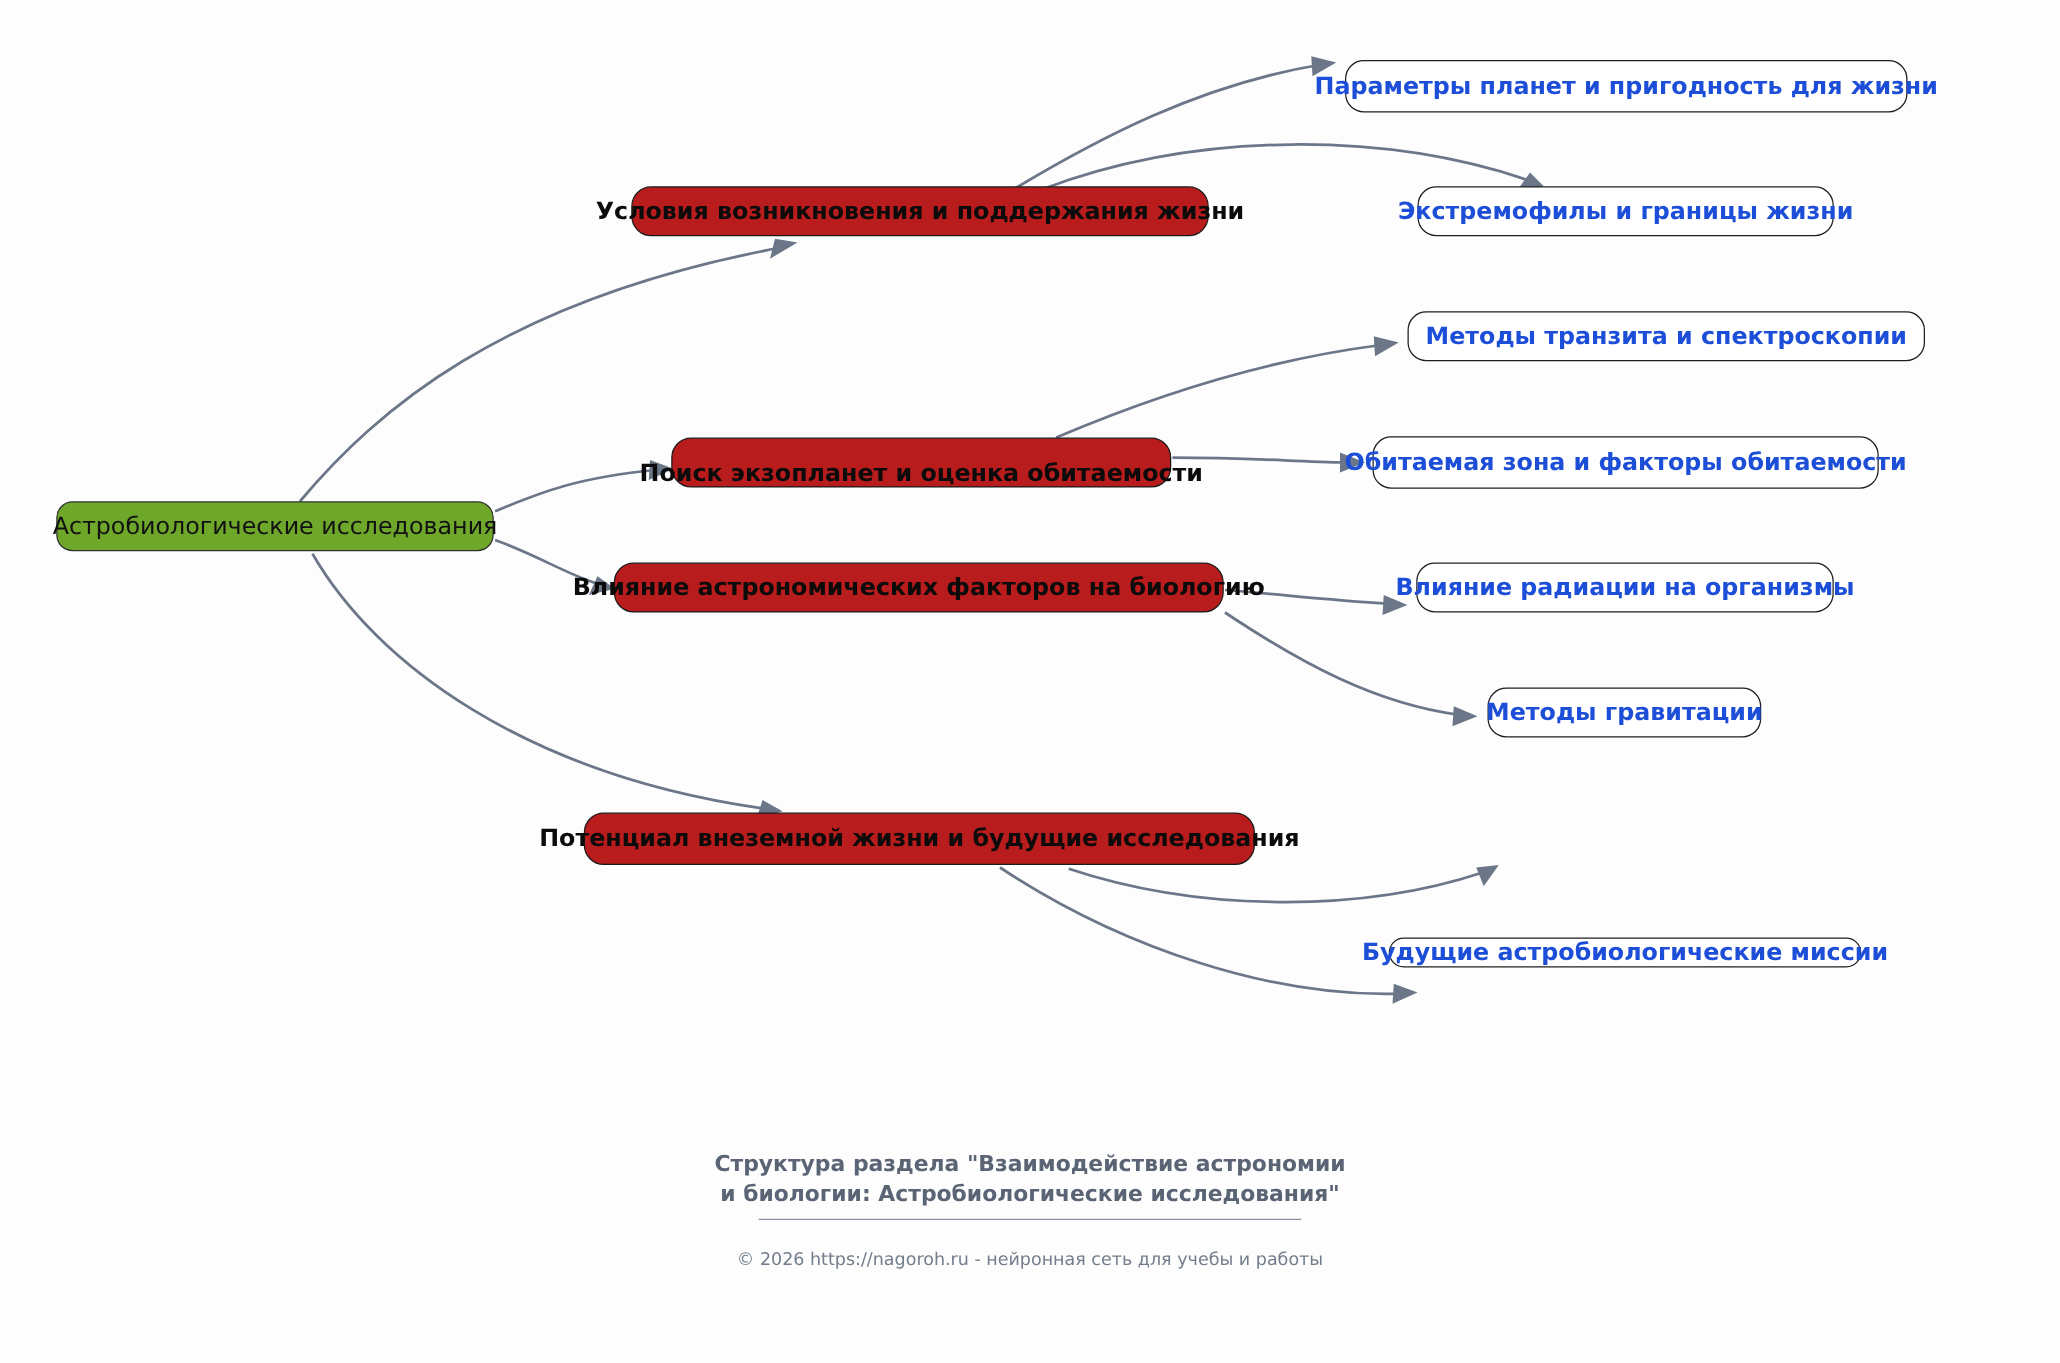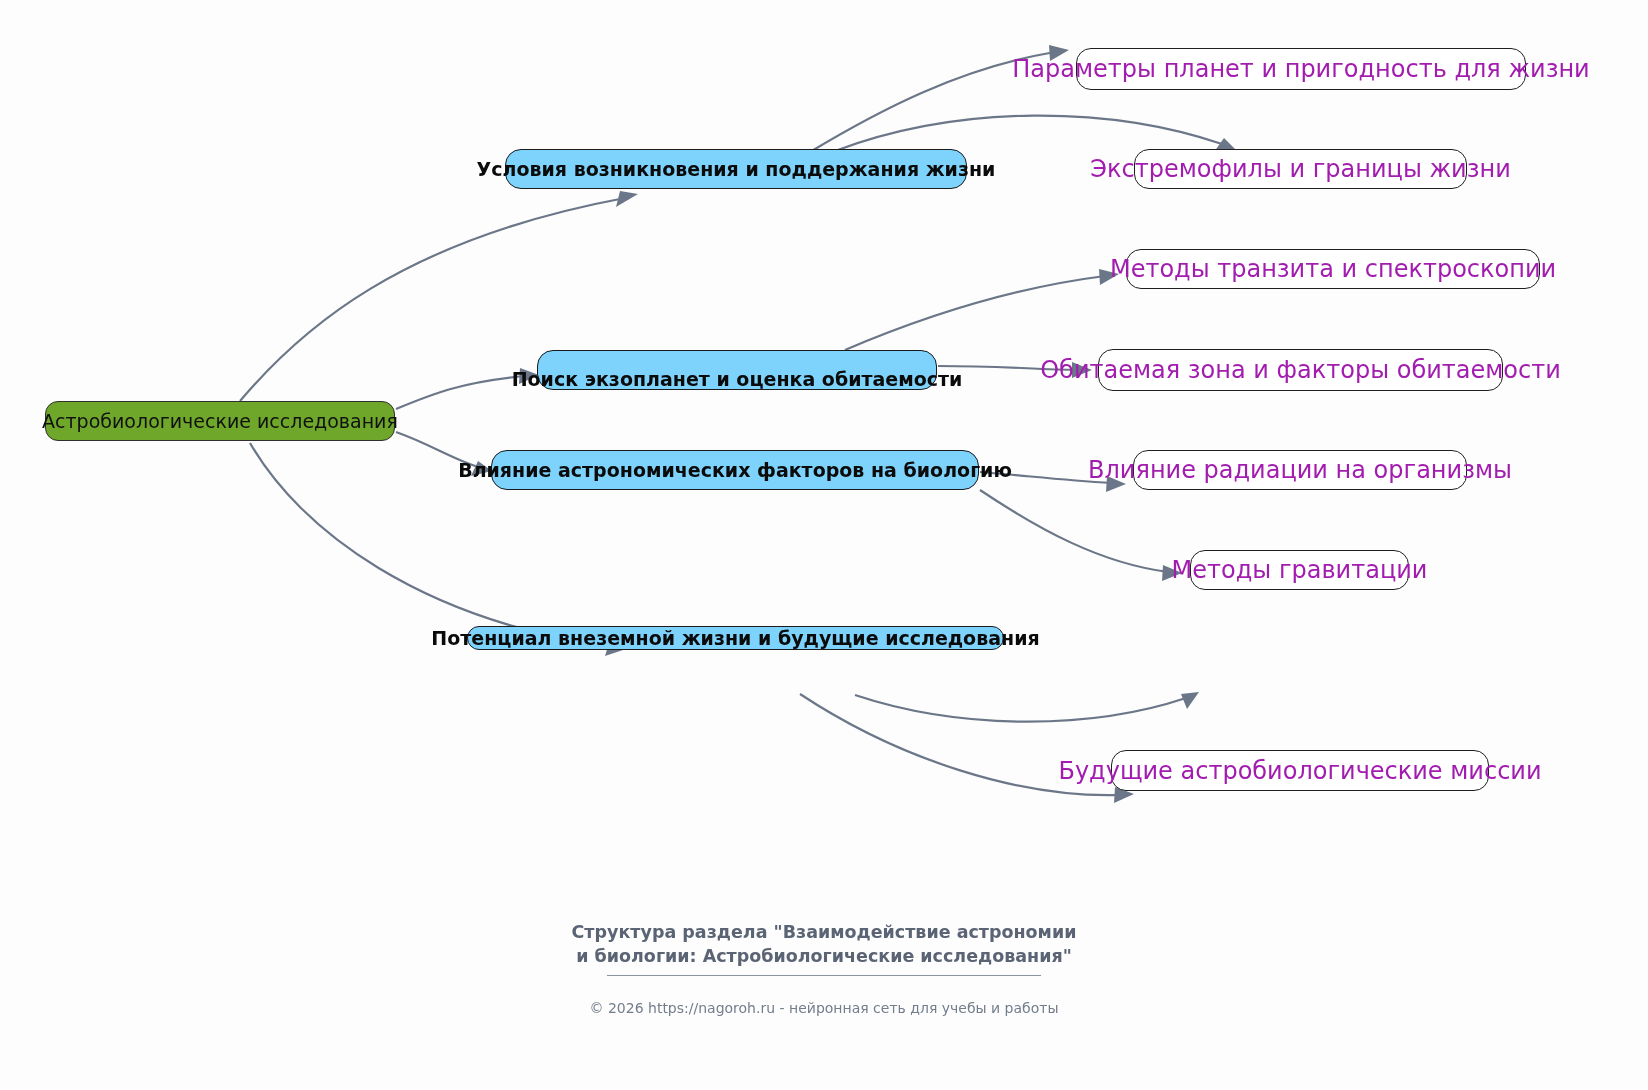--- a/index.html
+++ b/index.html
@@ -34,33 +34,34 @@
     z-index: 3;
   }
   .node-root {
     background: #6FA72B;
     color: #111111;
     font-size: 19px;
     border-color: #2f2f2f;
     border-radius: 13px;
   }
   .node-branch {
-    background: #7dd3fc;
+    background: #b91c1c;
     color: #0b0b0b;
     font-size: 19px;
     font-weight: 600;
     border-color: #1a1a1a;
     border-radius: 16px;
   }
   .node-leaf {
     background: #ffffff;
-    color: #a21caf;
-    font-size: 24px;
+    color: #1d4ed8;
+    font-size: 19px;
     border-color: #1f1f1f;
     border-radius: 15px;
+    font-weight: bold;
   }
   .node-label {
     padding: 0 14px;
     pointer-events: none;
   }
   .footer {
     position: absolute;
     left: 0;
     width: 1648px;
     text-align: center;
@@ -165,24 +166,24 @@
   <div class="node node-branch" style="left:491px; top:450px; width:488px; height:40px;">
     <span class="node-label">Влияние астрономических факторов на биологию</span>
   </div>
   <div class="node node-leaf" style="left:1133px; top:450px; width:334px; height:40px;">
     <span class="node-label">Влияние радиации на организмы</span>
   </div>
   <div class="node node-leaf" style="left:1190px; top:550px; width:219px; height:40px;">
     <span class="node-label">Методы гравитации</span>
   </div>
 
-  <div class="node node-branch" style="left:467px; top:626px; width:537px; height:24px;">
+  <div class="node node-branch" style="left:467px; top:650px; width:537px; height:42px;">
     <span class="node-label">Потенциал внеземной жизни и будущие исследования</span>
   </div>
-  <div class="node node-leaf" style="left:1111px; top:750px; width:378px; height:41px;">
+  <div class="node node-leaf" style="left:1111px; top:750px; width:378px; height:24px;">
     <span class="node-label">Будущие астробиологические миссии</span>
   </div>
 
   <div class="footer footer-title">
     <div>Структура раздела "Взаимодействие астрономии</div>
     <div>и биологии: Астробиологические исследования"</div>
   </div>
   <div class="footer-rule"></div>
   <div class="footer footer-copy">© 2026 https://nagoroh.ru - нейронная сеть для учебы и работы</div>
 

